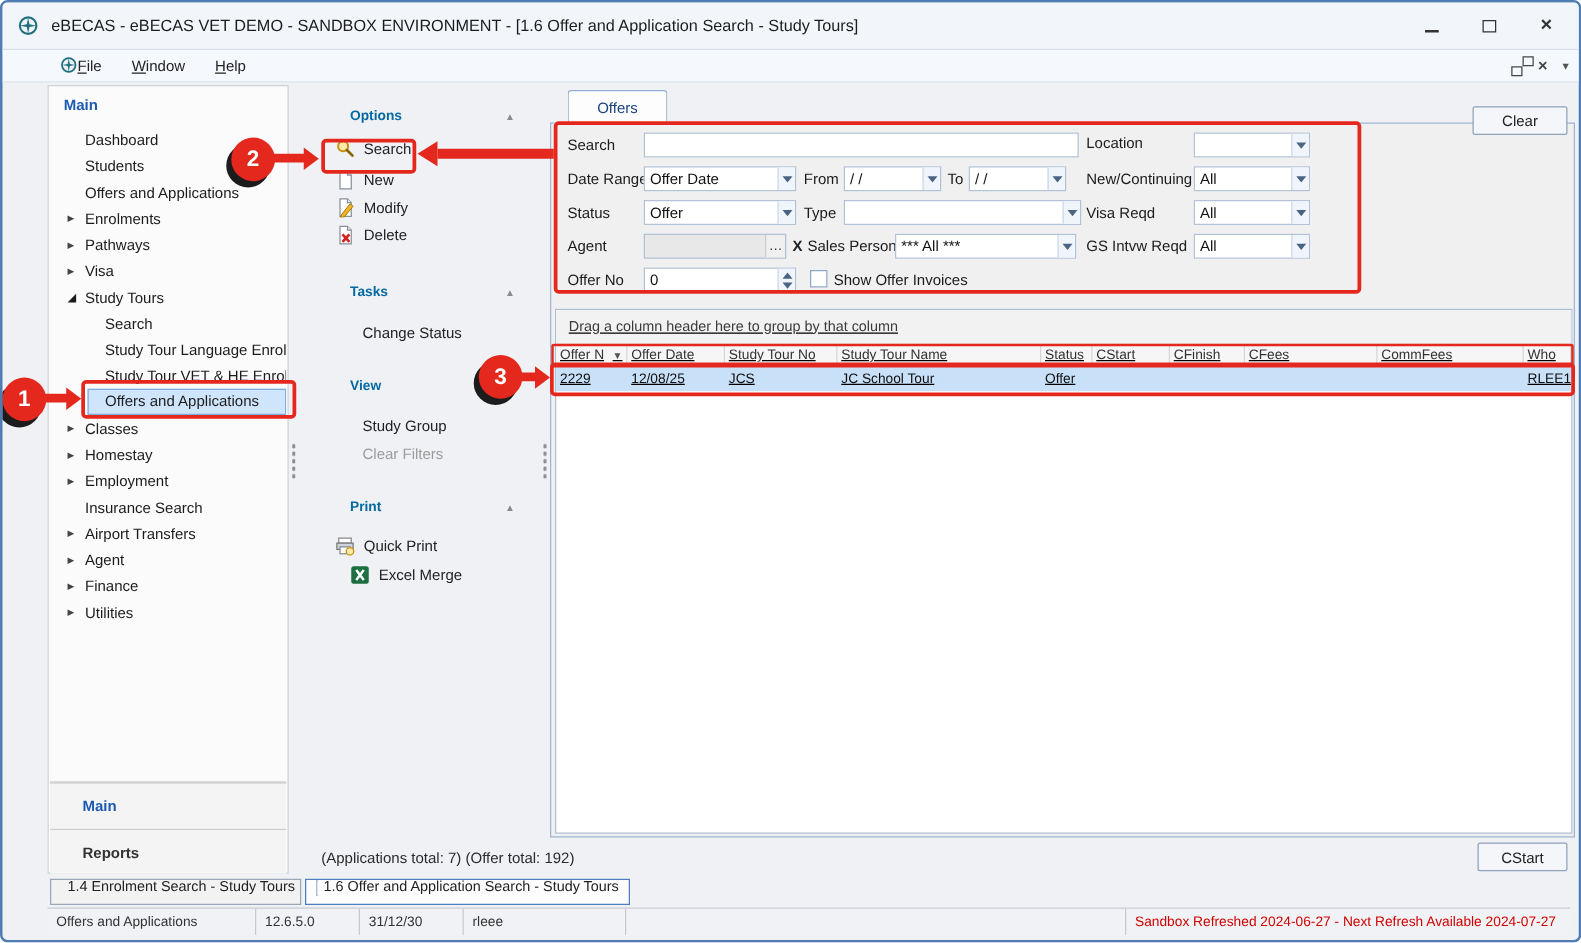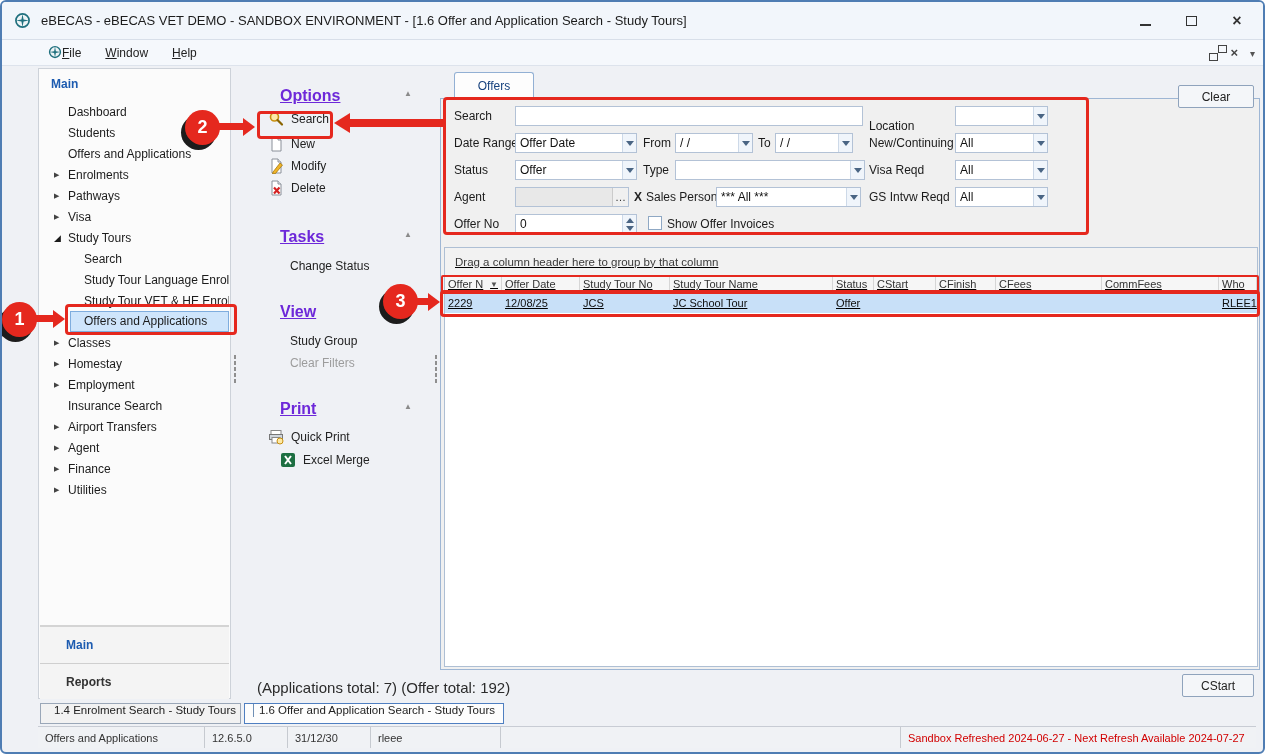--- a/index.html
+++ b/index.html
@@ -48,21 +48,21 @@
           padding:11px 0 0 26px; cursor:default; }
   .band-main { top:556px; border-top:2px solid #d4d4d4; color:#1c5bb0; background:#f4f4f4; }
   .band-reports { top:594px; height:36px; border-top:1px solid #cfcfcf; color:#333; background:#f4f4f4; }
 
   
   .splitter { position:absolute; top:66px; width:8px; height:602px; display:flex; align-items:center; justify-content:center; }
   .grip { width:4px; height:30px; background-image:radial-gradient(#8f8f8f 1.2px, transparent 1.3px); background-size:4px 6px; }
 
   
   .options { position:absolute; left:238px; top:66px; width:192px; height:602px; }
-  .opt-h { position:absolute; left:40px; font-size:16px; font-weight:bold; color:#6d28d9;text-decoration:underline; }
+  .opt-h { position:absolute; left:40px; font-size:11px; font-weight:bold; color:#0369a1; }
   .sec-arrow { position:absolute; left:164px; font-size:8px; color:#8a8a8a; }
   .opt-item { position:absolute; display:flex; align-items:center; gap:7px; font-size:12px; color:#222; cursor:default; white-space:nowrap; }
   .opt-item.noicon { left:50px; }
   .opt-item.disabled { color:#9c9c9c; }
 
   
   .content { position:absolute; left:438px; top:66px; width:820px; height:602px; }
   .tab-offers { position:absolute; left:14px; top:4px; width:80px; height:27px; background:#fdfdfd;
                 border:1px solid #92b0d4; border-bottom:none; border-radius:3px 3px 0 0; z-index:2;
                 display:flex; align-items:center; justify-content:center; font-size:12px; color:#17427e; }
@@ -93,21 +93,21 @@
   .sort { font-size:8px; color:#555; margin-left:2px; }
   .grow { height:20px; display:flex; }
   .grow.sel { background:#c8e0f8; }
   .gcell { padding:0 3px; font-size:11px; color:#0e0e0e; line-height:20px; overflow:hidden; white-space:nowrap; }
   .num { }
   .c0{width:57px}.c1{width:78px}.c2{width:90px}.c3{width:163px}.c4{width:41px}
   .c5{width:62px}.c6{width:60px}.c7{width:106px}.c8{width:117px}.c9{flex:1}
 
   
   .footer-strip { position:absolute; left:230px; top:668px; width:1028px; height:32px; }
-  .totals { position:absolute; left:25px; top:9px; font-size:15px; color:#2b2b2b; }
+  .totals { position:absolute; left:25px; top:9px; font-size:12px; color:#2b2b2b; }
   .close-btn { position:absolute; left:950px; top:4px; width:72px; height:23px; }
 
   
   .bottom-tabs { position:absolute; left:36px; top:700px; right:7px; height:24px; }
   .btab { position:absolute; top:1px; height:21px; display:flex; align-items:flex-start; gap:5px; padding:0 8px;
           font-size:11.5px; color:#222; border:1px solid #9aa7b8; background:#f2f2f2; cursor:default; white-space:nowrap; }
   .btab.active { border:1px solid #4f7fc1; background:#fdfdfd; }
   .btab1 { left:2px; width:201px; }
   .btab2 { left:206px; width:260px; }
 
@@ -327,21 +327,21 @@
     <div class="tab-offers">
         <span>Offers</span>
       </div>
     <div class="tabpage">
       <button class="btn clear-btn">Clear</button>
 
       <span class="flabel" style="left:13px; top:7px">Search</span>
       <div class="tbox" style="left:74px; top:7px; width:348px">
           <span class="val"></span>
         </div>
-      <span class="flabel" style="left:428px; top:17px">Location</span>
+      <span class="flabel" style="left:428px; top:5px">Location</span>
       <div class="combo" style="left:514px; top:7px; width:93px">
           <span class="val"></span>
           <span class="dd"></span>
         </div>
 
       <span class="flabel" style="left:13px; top:34px">Date Range</span>
       <div class="combo" style="left:74px; top:34px; width:122px">
           <span class="val">Offer Date</span>
           <span class="dd"></span>
         </div>

